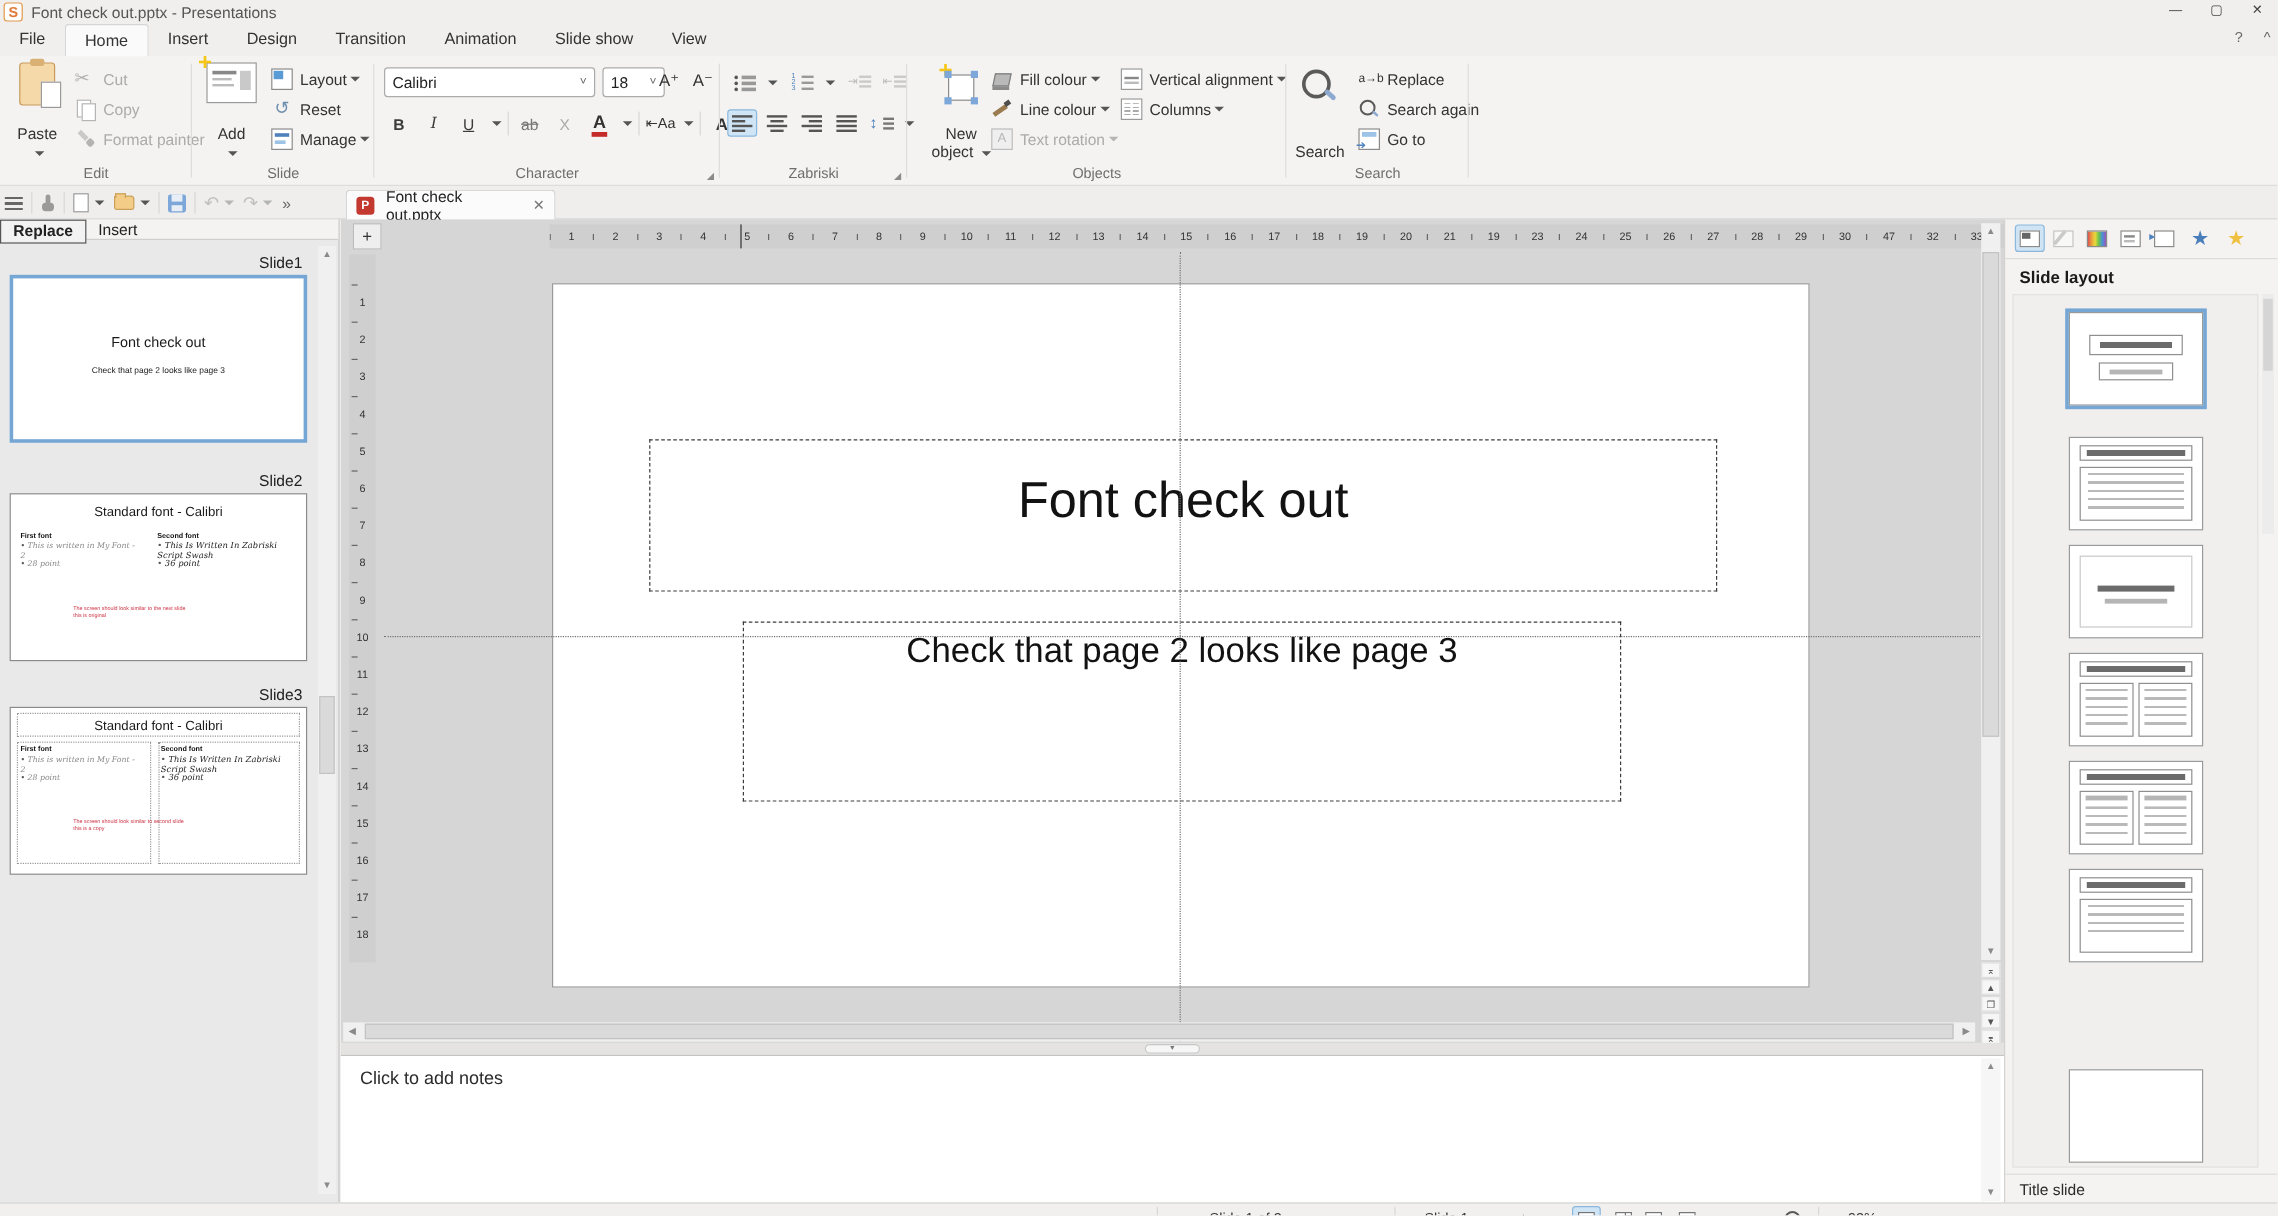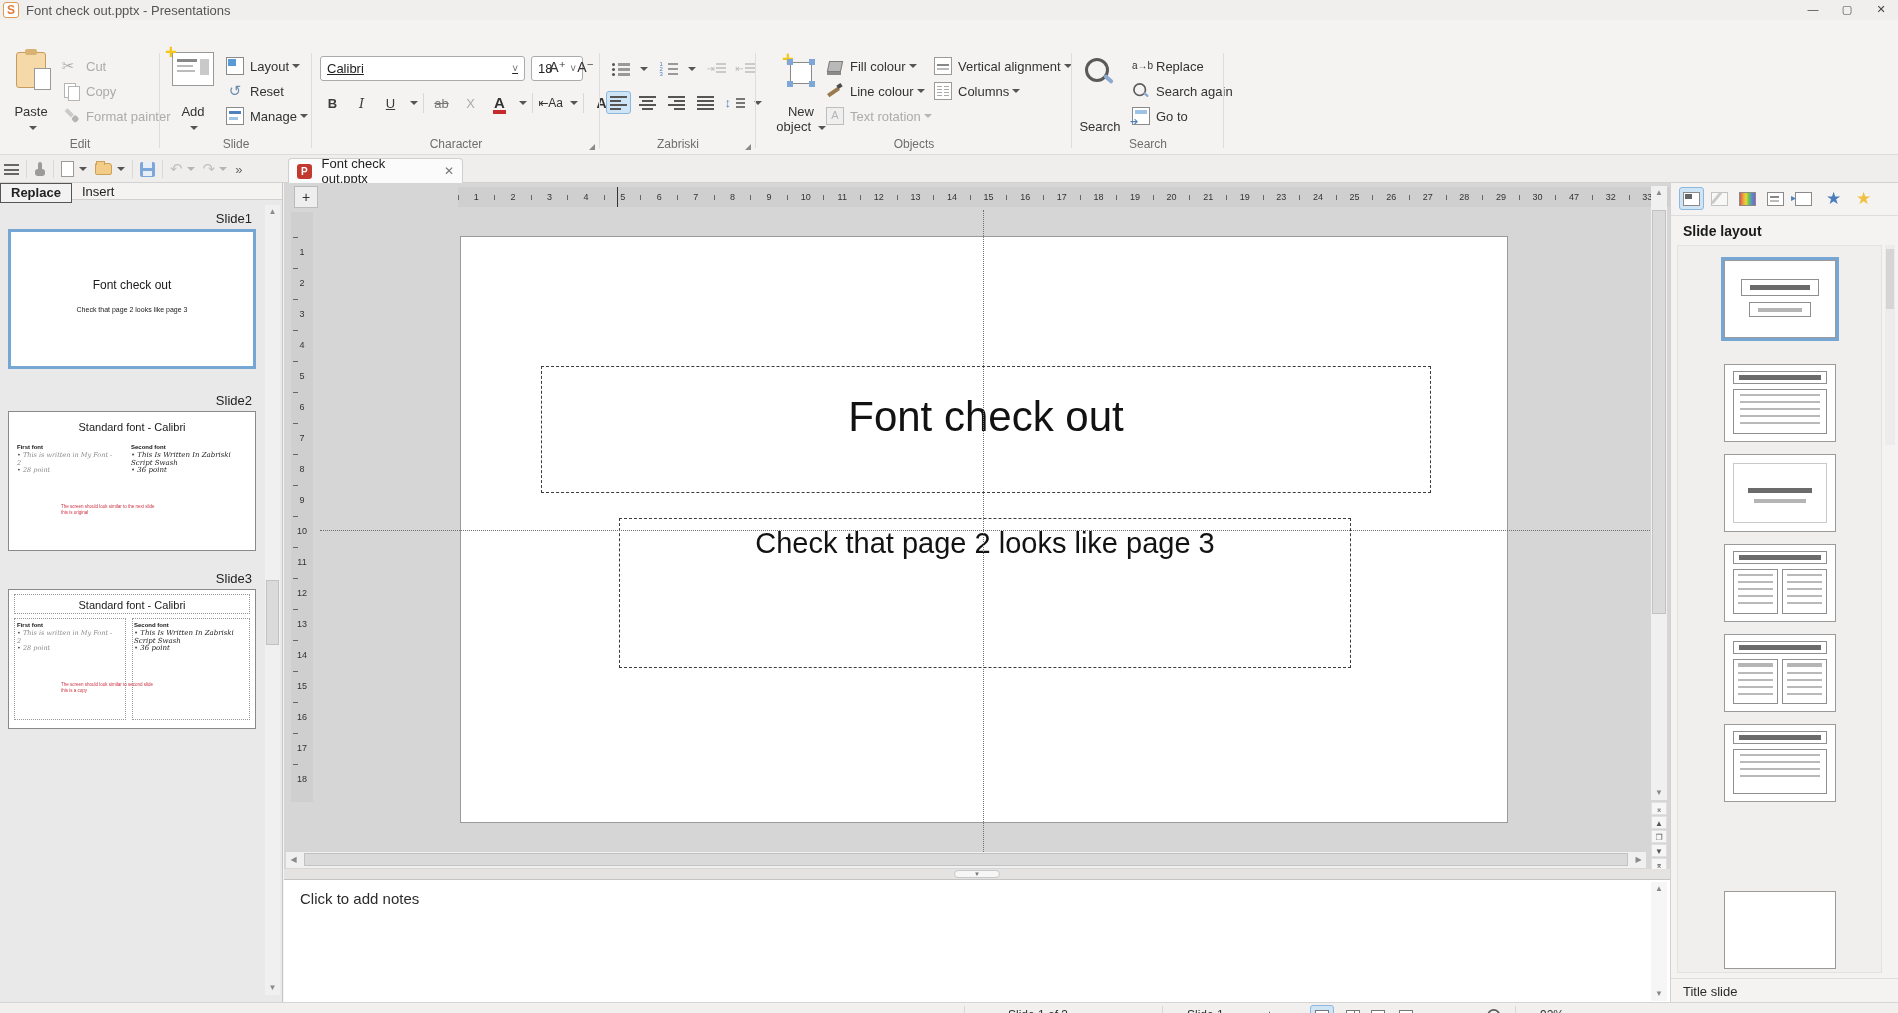--- a/index.html
+++ b/index.html
@@ -222,20 +222,34 @@
 <div id="app">
 
   <div id="titlebar">
     <div id="applogo">S</div>
     <div id="wintitle">Font check out.pptx - Presentations</div>
     <div class="winbtn" style="right:68px;">—</div>
     <div class="winbtn" style="right:34px;">▢</div>
     <div class="winbtn" style="right:0;">✕</div>
   </div>
 
+  <div id="tabrow">
+    <div class="mtab">File</div>
+    <div class="mtab active">Home</div>
+    <div class="mtab">Insert</div>
+    <div class="mtab">Design</div>
+    <div class="mtab">Transition</div>
+    <div class="mtab">Animation</div>
+    <div class="mtab">Slide show</div>
+    <div class="mtab">View</div>
+    <div class="tabrow-right">
+      <span>?</span>
+      <span>^</span>
+    </div>
+  </div>
 
   <div id="ribbon">
 
     <div class="group" style="left:0; width:160px;">
       <div class="bigbtn" style="left:4px;">
         <div class="clipboard">
             <div class="page"></div>
           </div>
         <div class="blabel"><span>Paste</span><br><span class="caret"></span></div>
       </div>
@@ -282,21 +296,21 @@
             <span class="slab">Manage</span>
             <span class="caret"></span>
           </div>
       </div>
       <div class="glabel">Slide</div>
       <div class="gsep"></div>
     </div>
 
     <div class="group" style="left:312px; width:288px;">
       <div style="position:absolute; left:8px; top:9px; display:flex; align-items:center;">
-        <div class="combo" style="width:205px;text-decoration:underline;">
+        <div class="combo" style="width:176px;">
             <span>Calibri</span>
             <span class="chev">˅</span>
           </div>
         <div class="combo" style="width:52px; margin-left:6px;">
             <span>18</span>
             <span class="chev">˅</span>
           </div>
       </div>
       <div style="position:absolute; left:218px; top:42px;"></div>
       <div style="position:absolute; right:34px; top:12px; font-size:14px; color:#333;">A⁺</div>

